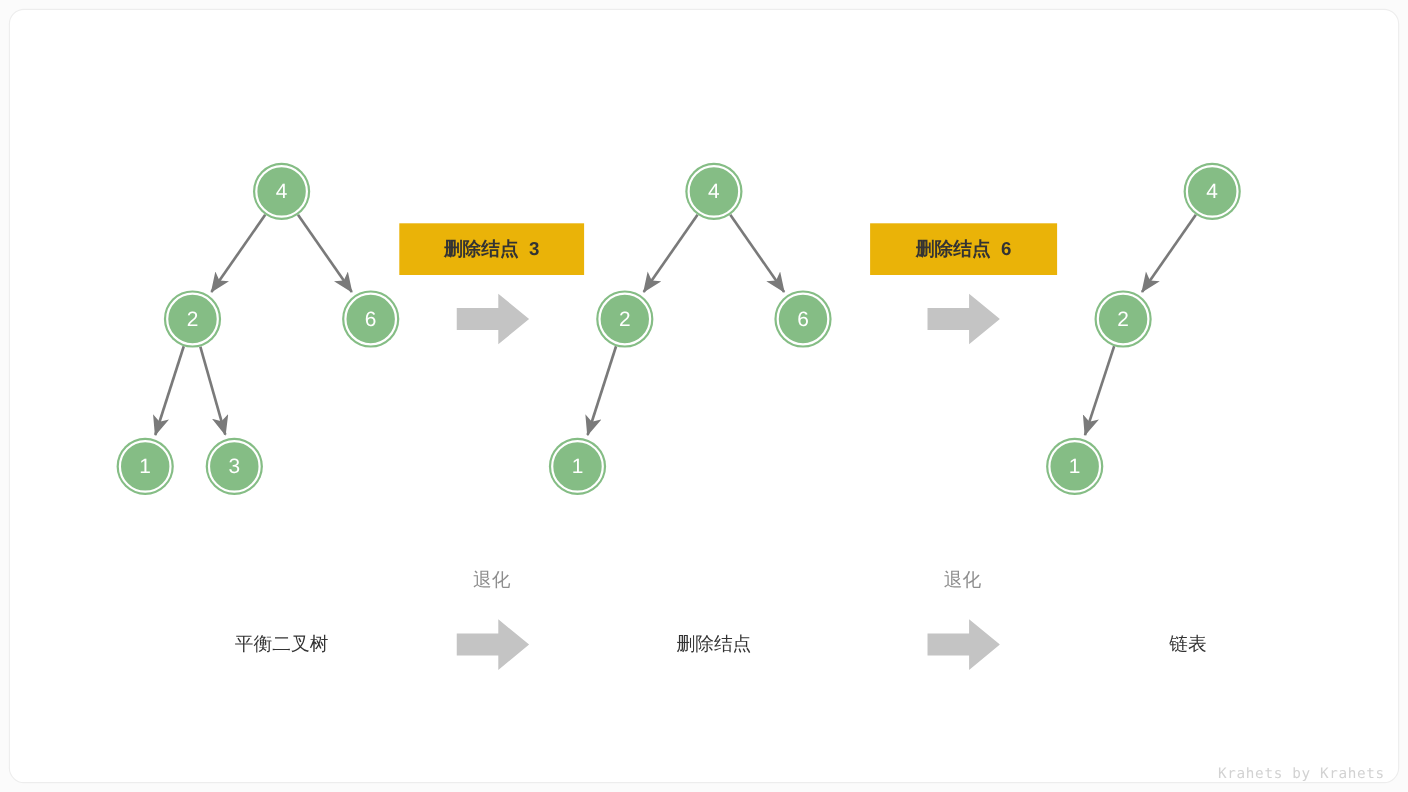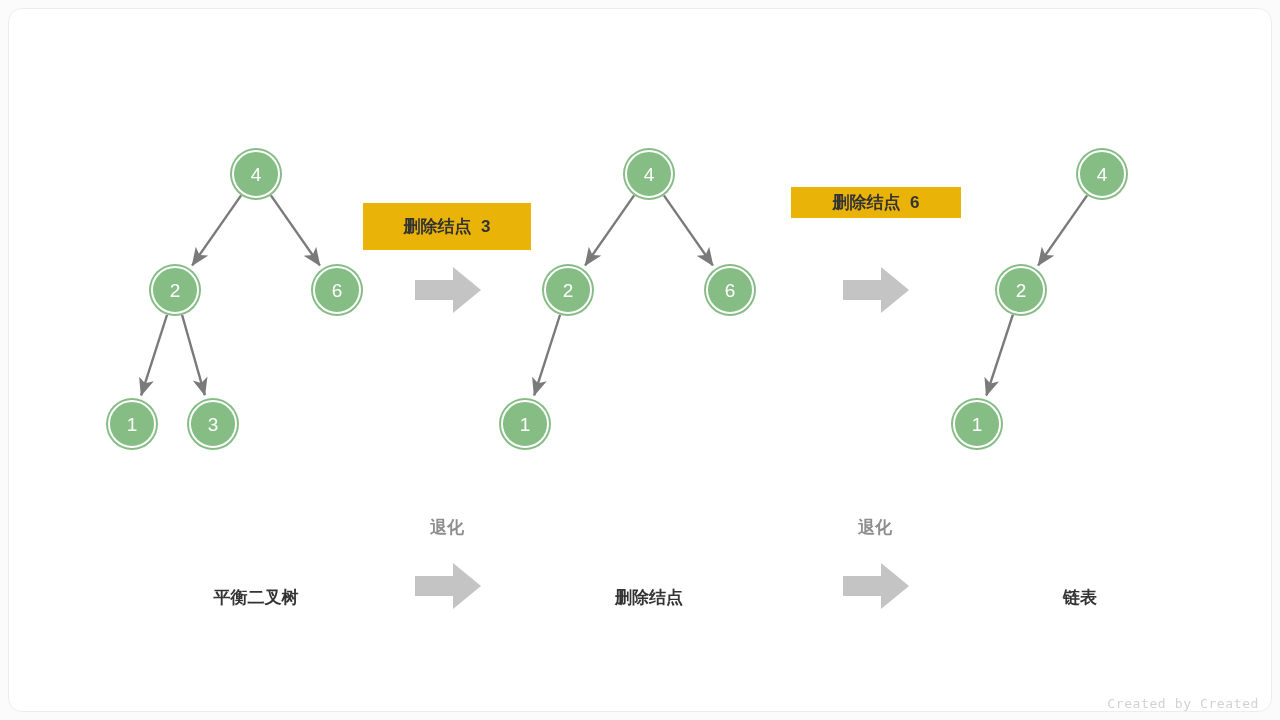--- a/index.html
+++ b/index.html
@@ -60,31 +60,30 @@
     align-items: center;
     justify-content: center;
     white-space: pre;
     box-sizing: border-box;
     z-index: 4;
   }
   .caption {
     position: absolute;
     color: #333333;
     font-size: 17px;
-    font-weight: bold;
+    font-weight: normal;
     white-space: nowrap;
     text-align: center;
     z-index: 4;
-    margin-top: 12px;
   }
   .sublabel {
     position: absolute;
     color: #8e8e8e;
     font-size: 17px;
-    font-weight: bold;
+    font-weight: normal;
     white-space: nowrap;
     text-align: center;
     z-index: 4;
   }
   .credit {
     position: absolute;
     right: 30px;
     bottom: 18px;
     color: #d2d2d2;
     font-size: 13px;
@@ -128,21 +127,21 @@
         <div class="node" style="left: 616px; top: 141px;">4</div>
         <div class="node" style="left: 535px; top: 257px;">2</div>
         <div class="node" style="left: 697px; top: 257px;">6</div>
         <div class="node" style="left: 492px; top: 391px;">1</div>
         <div class="node" style="left: 1069px; top: 141px;">4</div>
         <div class="node" style="left: 988px; top: 257px;">2</div>
         <div class="node" style="left: 944px; top: 391px;">1</div>
       </div>
     <div id="chip-layer">
         <div class="chip" style="left: 354px; top: 194px; width: 168px; height: 47px;">删除结点  3</div>
-        <div class="chip" style="left: 782px; top: 178px; width: 170px; height: 31px;">删除结点  6</div>
+        <div class="chip" style="left: 782px; top: 194px; width: 170px; height: 47px;">删除结点  6</div>
       </div>
     <div id="arrow-layer">
         <div class="blockarrow" style="left: 406px; top: 256px; width: 66px; height: 50px;"><svg width="66" height="50" viewBox="0 0 66 50" xmlns="http://www.w3.org/2000/svg">
             <path d="M0,15 L38,15 L38,2 L66,25 L38,48 L38,35 L0,35 Z" fill="#c4c4c4"></path>
           </svg></div>
         <div class="blockarrow" style="left: 834px; top: 256px; width: 66px; height: 50px;"><svg width="66" height="50" viewBox="0 0 66 50" xmlns="http://www.w3.org/2000/svg">
             <path d="M0,15 L38,15 L38,2 L66,25 L38,48 L38,35 L0,35 Z" fill="#c4c4c4"></path>
           </svg></div>
         <div class="blockarrow" style="left: 406px; top: 552px; width: 66px; height: 50px;"><svg width="66" height="50" viewBox="0 0 66 50" xmlns="http://www.w3.org/2000/svg">
             <path d="M0,15 L38,15 L38,2 L66,25 L38,48 L38,35 L0,35 Z" fill="#c4c4c4"></path>
@@ -153,15 +152,15 @@
       </div>
     <div id="sub-layer">
         <div class="sublabel" style="left: 378px; top: 507px; width: 120px;">退化</div>
         <div class="sublabel" style="left: 806px; top: 507px; width: 120px;">退化</div>
       </div>
     <div id="caption-layer">
         <div class="caption" style="left: 137px; top: 565px; width: 220px;">平衡二叉树</div>
         <div class="caption" style="left: 530px; top: 565px; width: 220px;">删除结点</div>
         <div class="caption" style="left: 961px; top: 565px; width: 220px;">链表</div>
       </div>
-    <div class="credit">Created by Created</div>
+    <div class="credit">Krahets by Krahets</div>
   </div>
 </div>
 
 </body></html>

